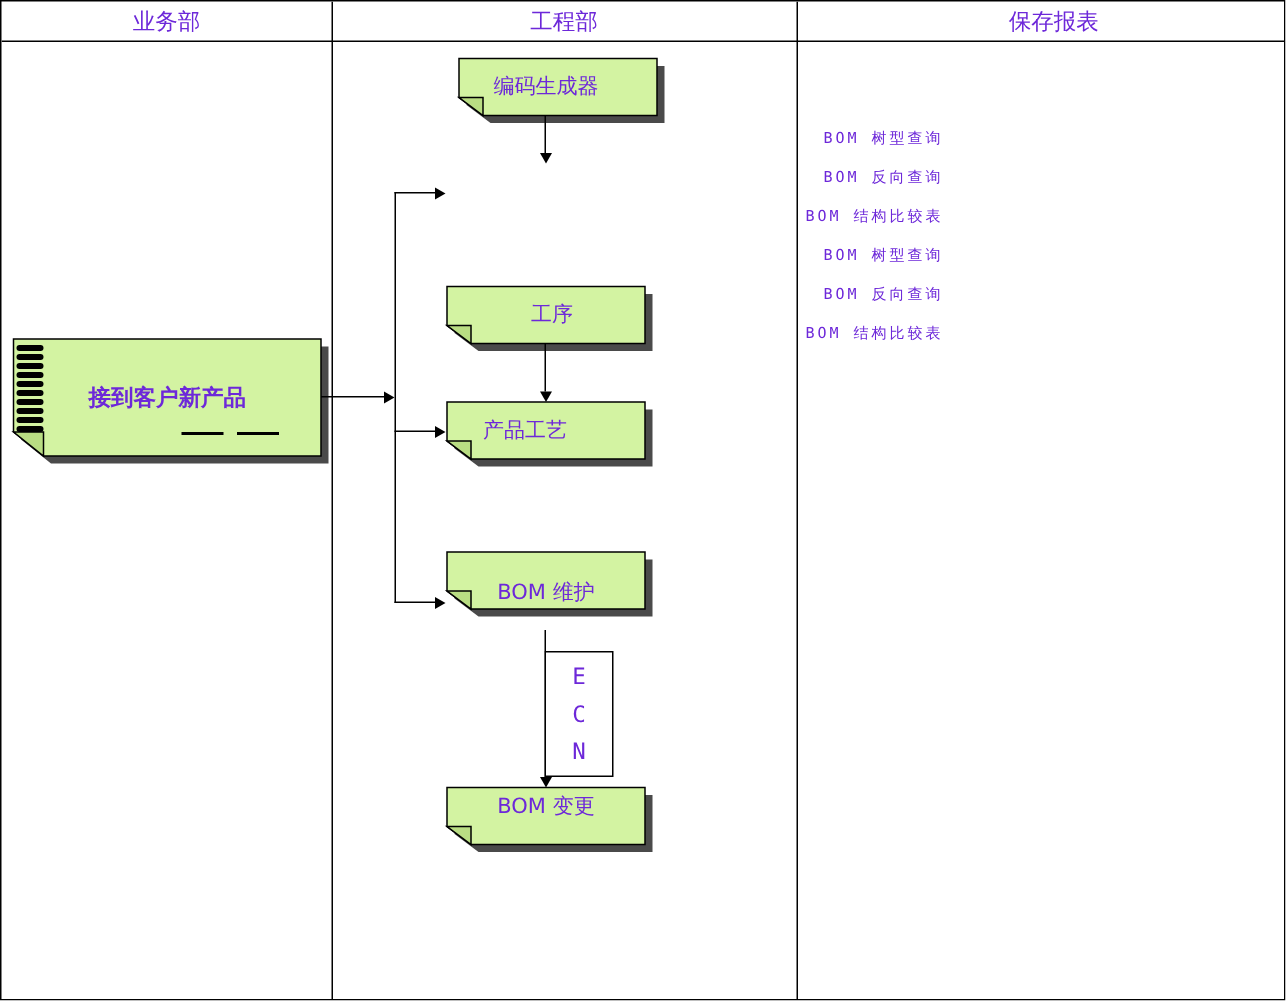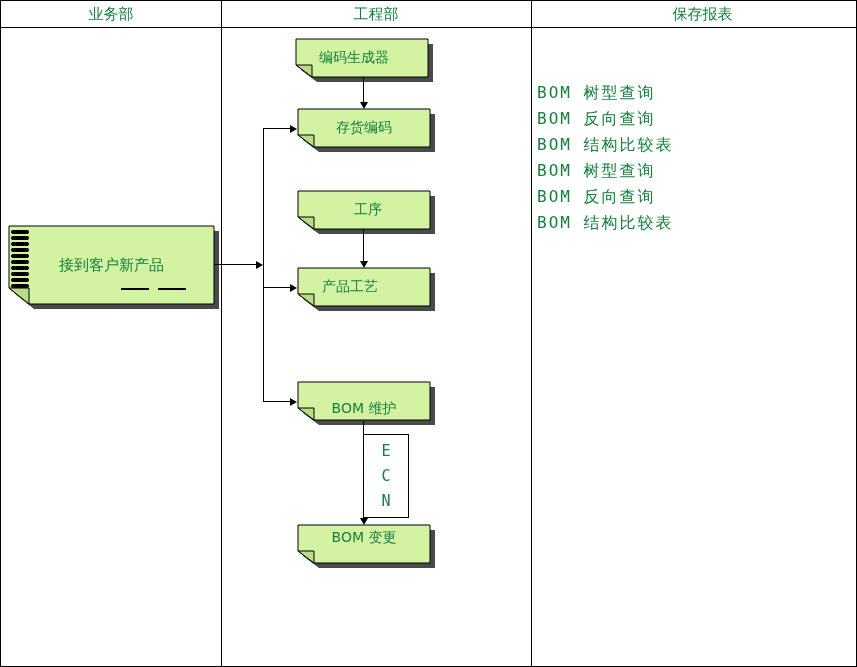--- a/index.html
+++ b/index.html
@@ -1,42 +1,42 @@
 <!DOCTYPE html>
 <html style="--note_fill: #d3f3a2; --flap_fill: #b9dd83; --shadow_color: #4a4a4a; --line_color: #000000;"><head>
 <meta charset="utf-8">
 <style>
   html,body { margin:0; padding:0; background:#fff; }
   .canvas {
     position:relative; width:857px; height:667px; box-sizing:border-box;
     border:1px solid #000; background:#fff; overflow:hidden;
-    font-family:"DejaVu Sans","Liberation Sans",sans-serif; color:#15803d;
+    font-family:"DejaVu Sans","Liberation Sans",sans-serif; color:#6d28d9;text-align:right;
   }
   .header-cell {
     position:absolute; top:0; height:26px; display:flex;
     align-items:center; justify-content:center; font-size:15px;
   }
   .vline { position:absolute; top:0; width:1px; height:667px; background:#000; }
   .hline { position:absolute; left:0; top:26px; width:857px; height:1px; background:#000; }
 
   .reports {
-    position:absolute; left:536px; top:79px; font-size:16px; line-height:26px;
+    position:absolute; left:536px; top:79px; font-size:10px; line-height:26px;
     letter-spacing:2px; font-family:"DejaVu Sans Mono","Liberation Mono",monospace;
   }
 
   .note { position:absolute; }
   .note svg { position:absolute; left:0; top:0; overflow:visible; }
   .shape-shadow { fill:var(--shadow_color,#4a4a4a); }
   .shape-main   { fill:var(--note_fill,#d3f3a2); stroke:#000; stroke-width:1; }
   .shape-flap   { fill:var(--flap_fill,#b9dd83); stroke:#000; stroke-width:1; }
   .note-label {
     position:absolute; inset:0; display:flex; align-items:center;
     justify-content:center; font-size:14px; white-space:nowrap;
   }
-  .start-label { font-size:15px; }
+  .start-label { font-size:15px;font-weight:bold; }
   .binding-ring { fill:#000; }
   .blank-line { position:absolute; height:2px; background:#000; }
 
   .line { position:absolute; background:var(--line_color,#000); }
   .arrow-down { position:absolute; width:0; height:0;
     border-left:4px solid transparent; border-right:4px solid transparent;
     border-top:7px solid var(--line_color,#000); }
   .arrow-right { position:absolute; width:0; height:0;
     border-top:4px solid transparent; border-bottom:4px solid transparent;
     border-left:7px solid var(--line_color,#000); }
@@ -86,57 +86,49 @@
         <rect class="binding-ring" x="2" y="46" width="18" height="4" rx="2"></rect>
         <rect class="binding-ring" x="2" y="52" width="18" height="4" rx="2"></rect>
         <rect class="binding-ring" x="2" y="58" width="18" height="4" rx="2"></rect>
       </g>
     </svg>
     <div class="note-label start-label">接到客户新产品</div>
     <div class="blank-line" style="left:112px;top:62px;width:28px"></div>
     <div class="blank-line" style="left:149px;top:62px;width:28px"></div>
   </div>
 
-  <div class="note" style="left:295px;top:38px;width:116px;height:38px">
+  <div class="note" style="left:305px;top:38px;width:116px;height:38px">
     <svg width="140" height="46">
       <polygon class="shape-shadow" points="5,5 137,5 137,43 21,43 5,31"></polygon>
       <polygon class="shape-main" points="0,0 132,0 132,38 16,38 0,26"></polygon>
       <polygon class="shape-flap" points="0,26 16,38 16,26"></polygon>
     </svg>
     <div class="note-label">编码生成器</div>
   </div>
 
-  <div class="note" style="left:297px;top:108px;width:132px;height:38px">
-    <svg width="140" height="46">
-      <polygon class="shape-shadow" points="5,5 137,5 137,43 21,43 5,31"></polygon>
-      <polygon class="shape-main" points="0,0 132,0 132,38 16,38 0,26"></polygon>
-      <polygon class="shape-flap" points="0,26 16,38 16,26"></polygon>
-    </svg>
-    <div class="note-label">存货编码</div>
-  </div>
 
   <div class="note" style="left:297px;top:190px;width:140px;height:38px">
     <svg width="140" height="46">
       <polygon class="shape-shadow" points="5,5 137,5 137,43 21,43 5,31"></polygon>
       <polygon class="shape-main" points="0,0 132,0 132,38 16,38 0,26"></polygon>
       <polygon class="shape-flap" points="0,26 16,38 16,26"></polygon>
     </svg>
     <div class="note-label">工序</div>
   </div>
 
   <div class="note" style="left:297px;top:267px;width:104px;height:38px">
     <svg width="140" height="46">
       <polygon class="shape-shadow" points="5,5 137,5 137,43 21,43 5,31"></polygon>
       <polygon class="shape-main" points="0,0 132,0 132,38 16,38 0,26"></polygon>
       <polygon class="shape-flap" points="0,26 16,38 16,26"></polygon>
     </svg>
     <div class="note-label">产品工艺</div>
   </div>
 
-  <div class="note" style="left:297px;top:381px;width:132px;height:54px">
+  <div class="note" style="left:297px;top:367px;width:132px;height:54px">
     <svg width="140" height="46">
       <polygon class="shape-shadow" points="5,5 137,5 137,43 21,43 5,31"></polygon>
       <polygon class="shape-main" points="0,0 132,0 132,38 16,38 0,26"></polygon>
       <polygon class="shape-flap" points="0,26 16,38 16,26"></polygon>
     </svg>
     <div class="note-label">BOM 维护</div>
   </div>
 
   <div class="note" style="left:297px;top:524px;width:132px;height:26px">
     <svg width="140" height="46">

